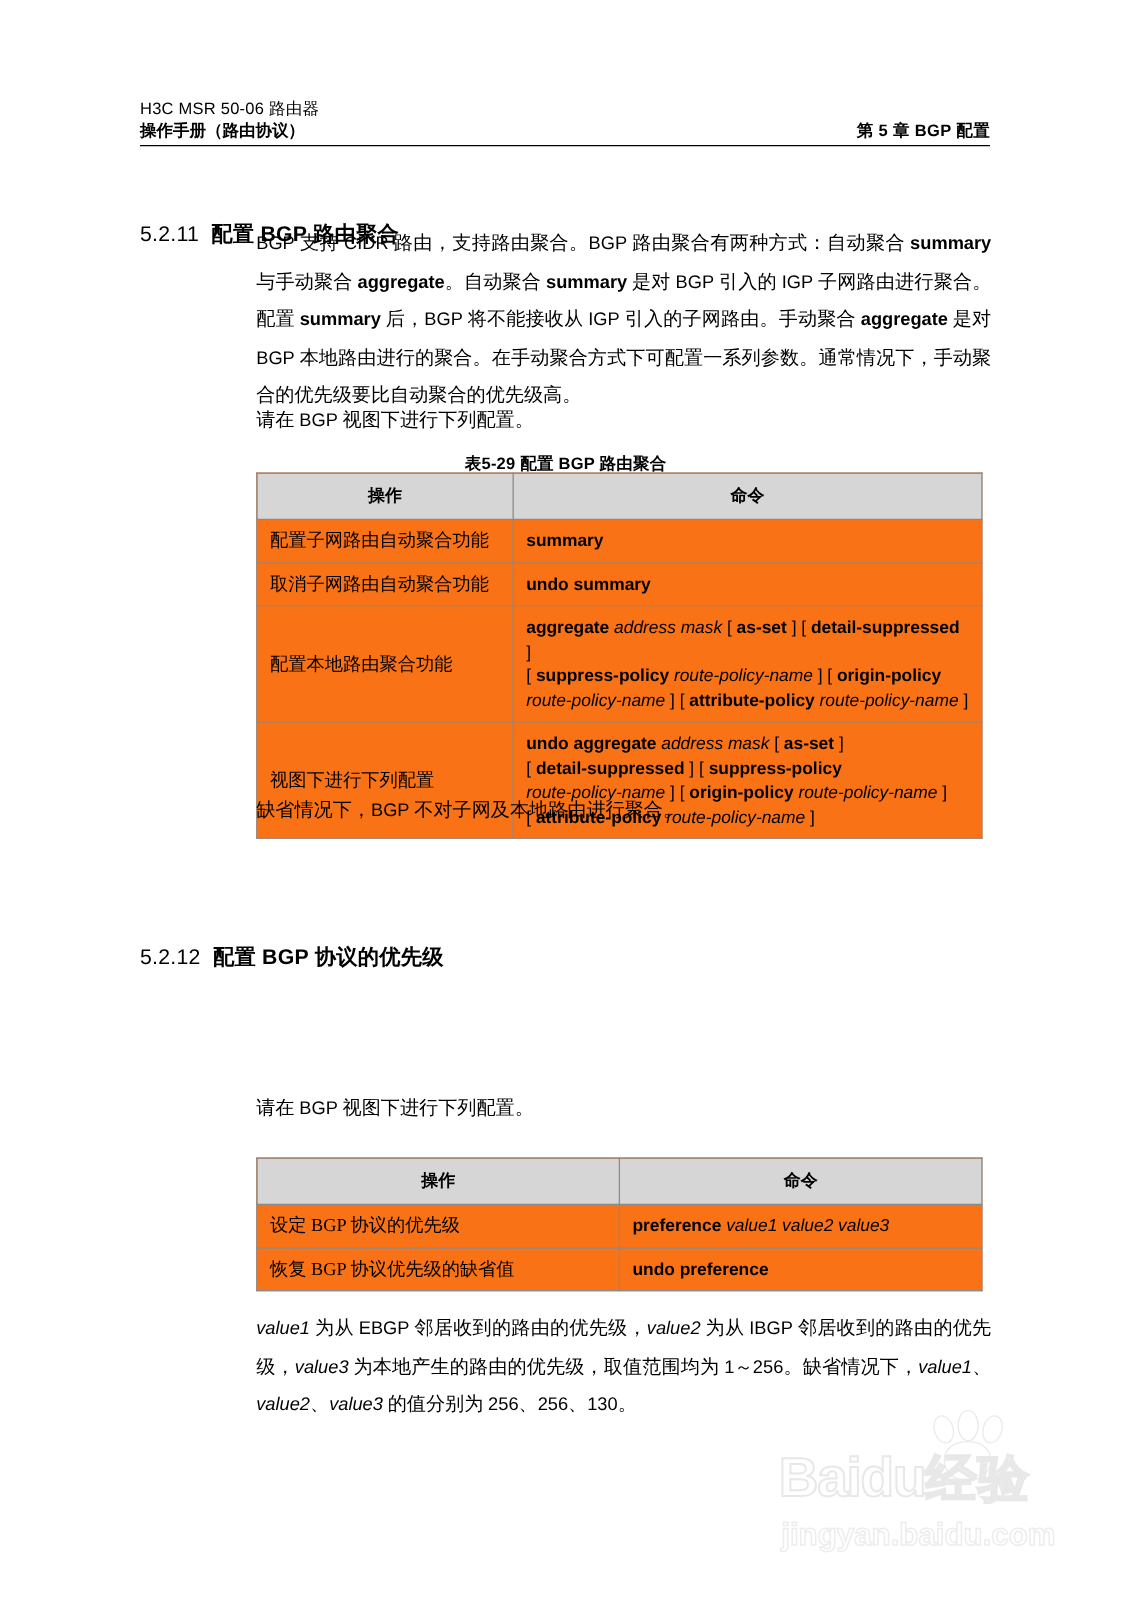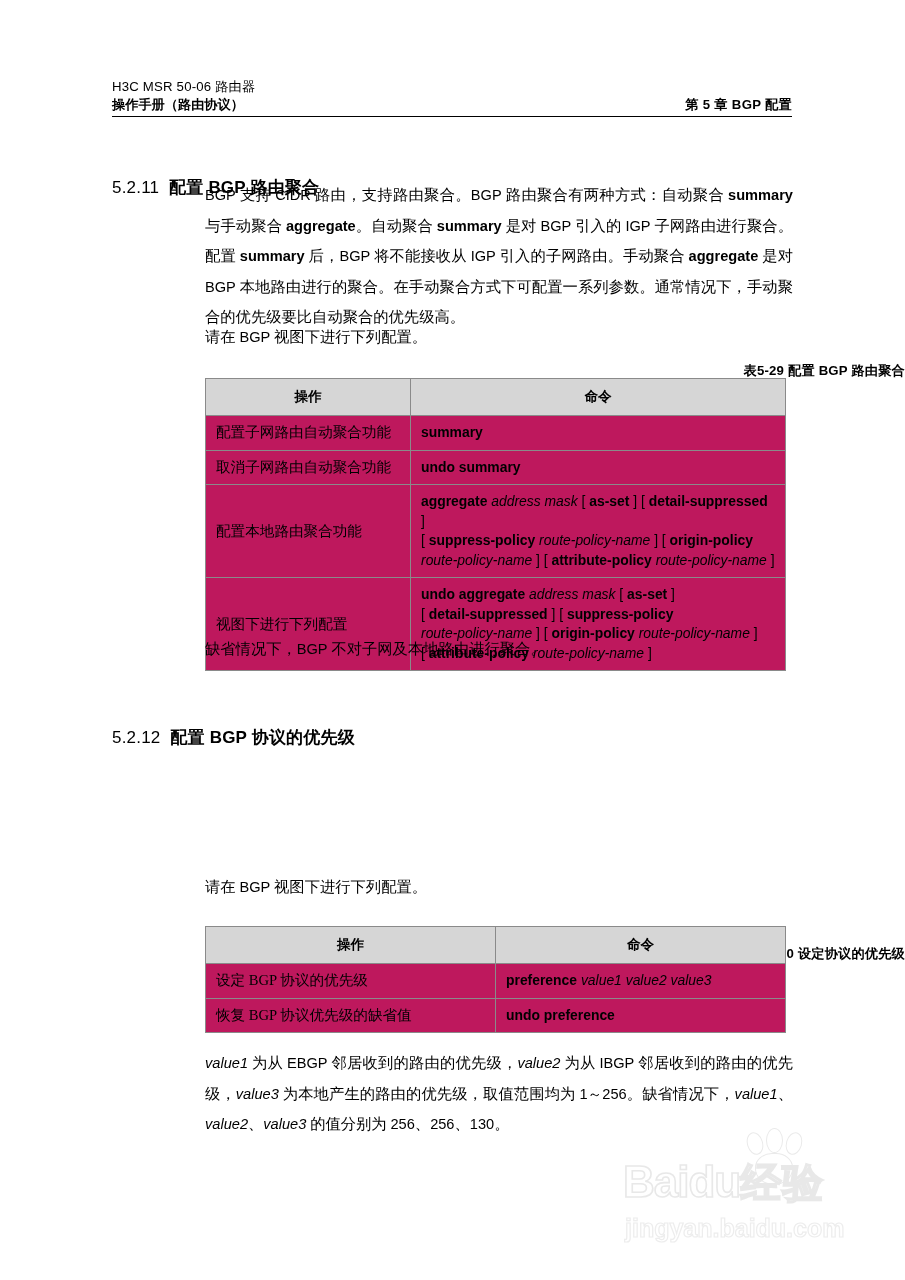--- a/index.html
+++ b/index.html
@@ -73,33 +73,33 @@
   }
   .para b { font-family: "Liberation Sans", "DejaVu Sans", sans-serif; font-weight: bold; font-size: 14.6px; }
   .para i { font-family: "Liberation Sans", "DejaVu Sans", sans-serif; font-style: italic; font-size: 14.6px; }
   .para .lat { font-family: "Liberation Sans", "DejaVu Sans", sans-serif; font-size: 14.6px; }
 
   
   .tbl-caption {
     position: absolute;
     width: 905px;
     left: 0;
-    text-align: right;
+    text-align: center;
     font-family: "Liberation Sans", "DejaVu Sans", sans-serif;
     font-size: 13.2px;
     font-weight: bold;
     letter-spacing: 0.2px;
   }
 
   
   table.cfg {
     position: absolute;
     border-collapse: collapse;
     table-layout: fixed;
-    background: #be185d;
+    background: #f97316;
     border: 1.5px solid #6b6b6b;
     padding-left: 32px;
   }
   table.cfg th, table.cfg td {
     border: 1px solid #8a8a8a;
     vertical-align: middle;
     padding: 7px 10px;
   }
   table.cfg th {
     background: #d6d6d6;
@@ -244,21 +244,21 @@
       </tr>
       <tr>
         <td class="op">视图下进行下列配置</td>
         <td class="cmd"><b>undo aggregate</b> <i>address mask</i> [ <b>as-set</b> ]<br>[ <b>detail-suppressed</b> ] [ <b>suppress-policy</b><br><i>route-policy-name</i> ] [ <b>origin-policy</b> <i>route-policy-name</i> ]<br>[ <b>attribute-policy</b> <i>route-policy-name</i> ]</td>
       </tr>
     </tbody>
   </table>
 
   <div class="para" style="top:634px;">缺省情况下，<span class="lat">BGP</span> 不对子网及本地路由进行聚合。</div>
 
-  <div class="section-head" style="top:690px;text-align:right;">
+  <div class="section-head" style="top:718px;text-align:right;">
     <span class="num">5.2.12</span>&nbsp;&nbsp;<span class="num-b">配置 BGP 协议的优先级</span>
   </div>
 
 
   <div class="para" style="top:872px;">请在 <span class="lat">BGP</span> 视图下进行下列配置。</div>
 
   <div class="tbl-caption" style="top:945px;">表5-30  设定协议的优先级</div>
 
   <table class="cfg" style="left:205px; top:926px; width:580px;">
     <colgroup>

